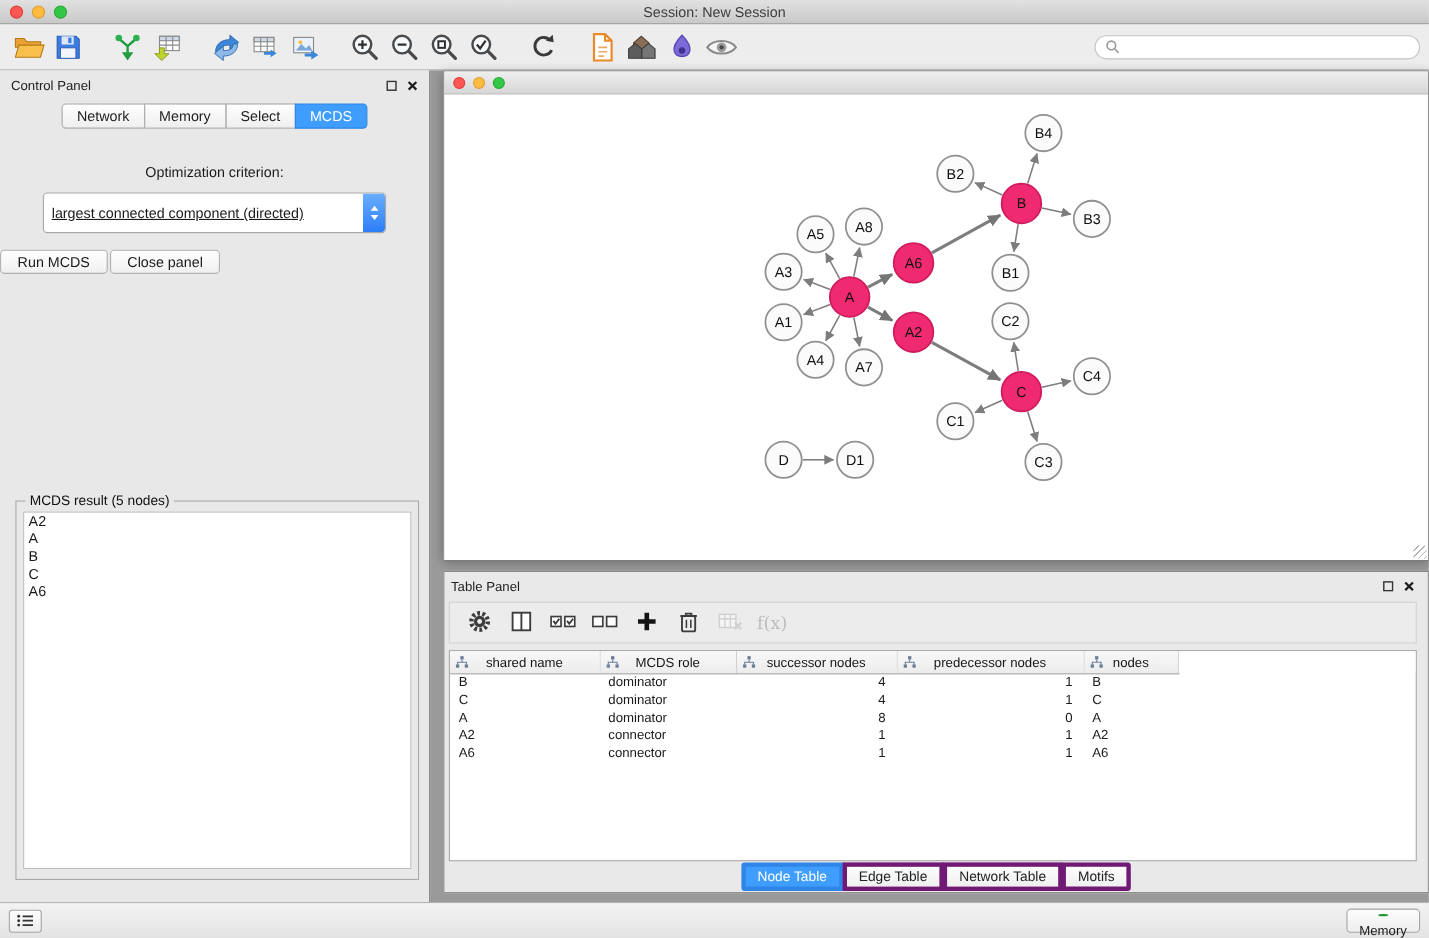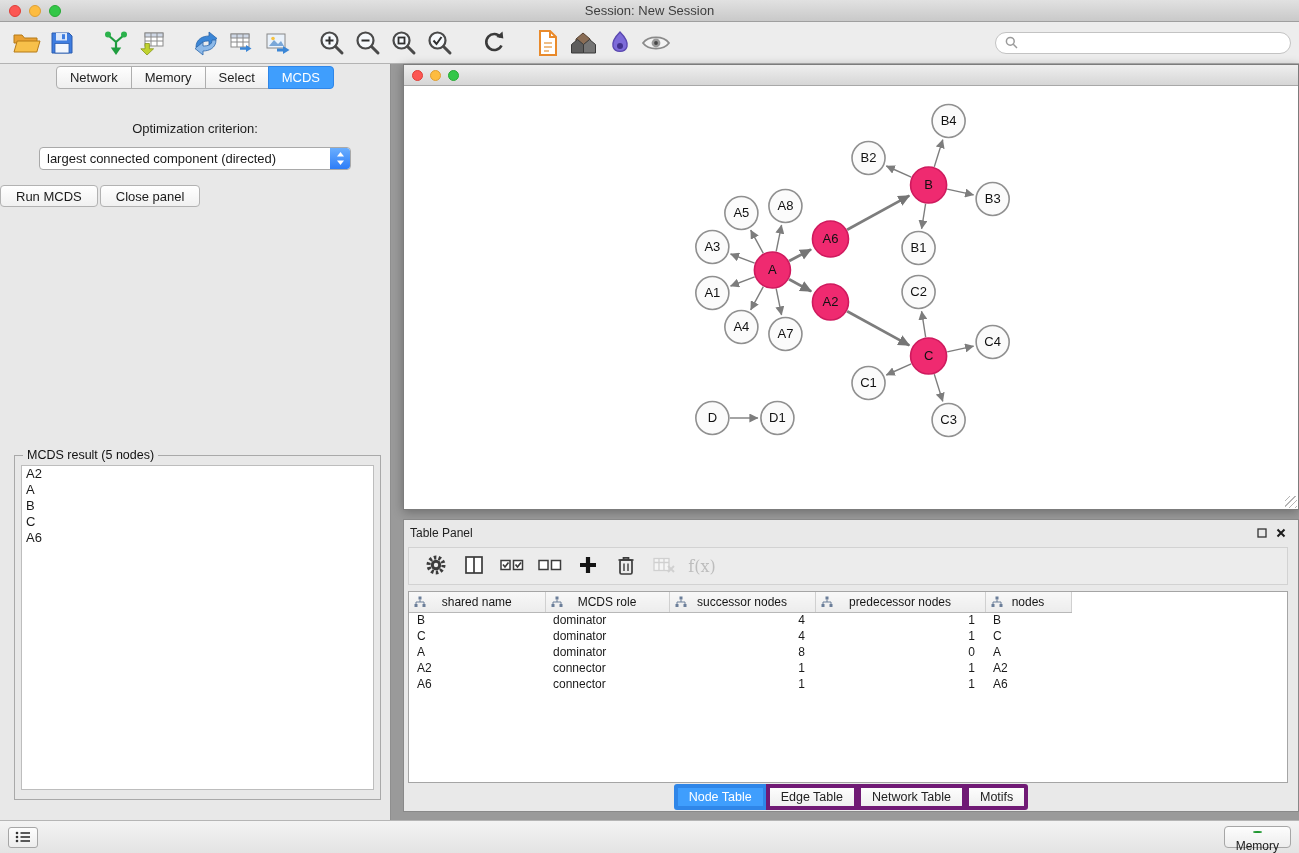--- a/index.html
+++ b/index.html
@@ -35,21 +35,21 @@
   .control-panel { width:391px; flex:0 0 391px; background:#e8e8e8; border-right:1px solid #8f8f8f; position:relative; display:flex; flex-direction:column; }
   .panel-header { height:28px; display:flex; align-items:center; padding:0 10px; font-size:12px; color:#222; }
   .win-icons { margin-left:auto; display:flex; gap:9px; align-items:center; }
   .win-icons span { display:flex; cursor:pointer; }
   .cp-tabs { display:flex; justify-content:center; padding:2px 0 8px; }
   .cp-tab { padding:3px 13px; font-size:13px; color:#222; background:linear-gradient(#fefefe,#efefef); border:1px solid #aeaeae; margin-left:-1px; cursor:pointer; }
   .cp-tab:first-child { border-radius:4px 0 0 4px; margin-left:0; }
   .cp-tab:last-child { border-radius:0 4px 4px 0; }
   .cp-tab.active { background:#3f9efd; color:#fff; border-color:#2f86e8; }
   .opt-label { text-align:center; margin-top:24px; font-size:13px; color:#1c1c1c; }
-  .combo { width:312px; height:23px; margin:11px auto 0; background:#fff; border:1px solid #a9a9a9; border-radius:4px; display:flex; align-items:center; overflow:hidden; cursor:pointer; }
+  .combo { width:312px; height:37px; margin:11px auto 0; background:#fff; border:1px solid #a9a9a9; border-radius:4px; display:flex; align-items:center; overflow:hidden; cursor:pointer;text-decoration:underline; }
   .combo-text { flex:1; padding-left:7px; font-size:13px; white-space:nowrap; }
   .combo-btn { width:20px; height:100%; background:linear-gradient(#6aaefe,#2d7df7); display:flex; align-items:center; justify-content:center; border-radius:0 3px 3px 0; }
   .cp-buttons { display:flex; justify-content:flex-start; gap:2px; margin-top:15px; }
   .aqua-btn { background:linear-gradient(#ffffff,#f0f0f0); border:1px solid #b2b2b2; border-radius:4px; height:22px; padding:0 15px; font-size:13px; color:#1a1a1a; }
   .result-box { position:absolute; left:14px; right:9px; top:391px; height:345px; border:1px solid #a9a9a9; }
   .result-legend { position:absolute; top:-8px; left:8px; background:#e8e8e8; padding:0 4px; font-size:12.5px; color:#111; }
   .result-list { position:absolute; left:6px; right:6px; top:9px; bottom:9px; background:#fff; border:1px solid #bdbdbd; overflow:hidden; }
   .result-item { font-size:13px; line-height:16px; padding-left:4px; cursor:default; }
 
   
@@ -267,20 +267,35 @@
             </svg>
           </span>
         <input placeholder="" style="">
       </div>
     </div>
   </div>
 
   <div class="main">
 
     <aside class="control-panel">
+      <div class="panel-header">
+        <span>Control Panel</span>
+        <span class="win-icons">
+          <span>
+              <svg width="10" height="10">
+                <rect x="1" y="1" width="8" height="8" fill="none" stroke="#333" stroke-width="1.3"></rect>
+              </svg>
+            </span>
+          <span>
+              <svg width="10" height="10">
+                <path d="M1.5 1.5 L8.5 8.5 M8.5 1.5 L1.5 8.5" stroke="#1c1c1c" stroke-width="2"></path>
+              </svg>
+            </span>
+        </span>
+      </div>
       <div class="cp-tabs">
           <div class="cp-tab">Network</div>
           <div class="cp-tab">Memory</div>
           <div class="cp-tab">Select</div>
           <div class="cp-tab active">MCDS</div>
         </div>
       <div class="opt-label">Optimization criterion:</div>
       <div class="combo">
         <span class="combo-text">largest connected component (directed)</span>
         <span class="combo-btn">

